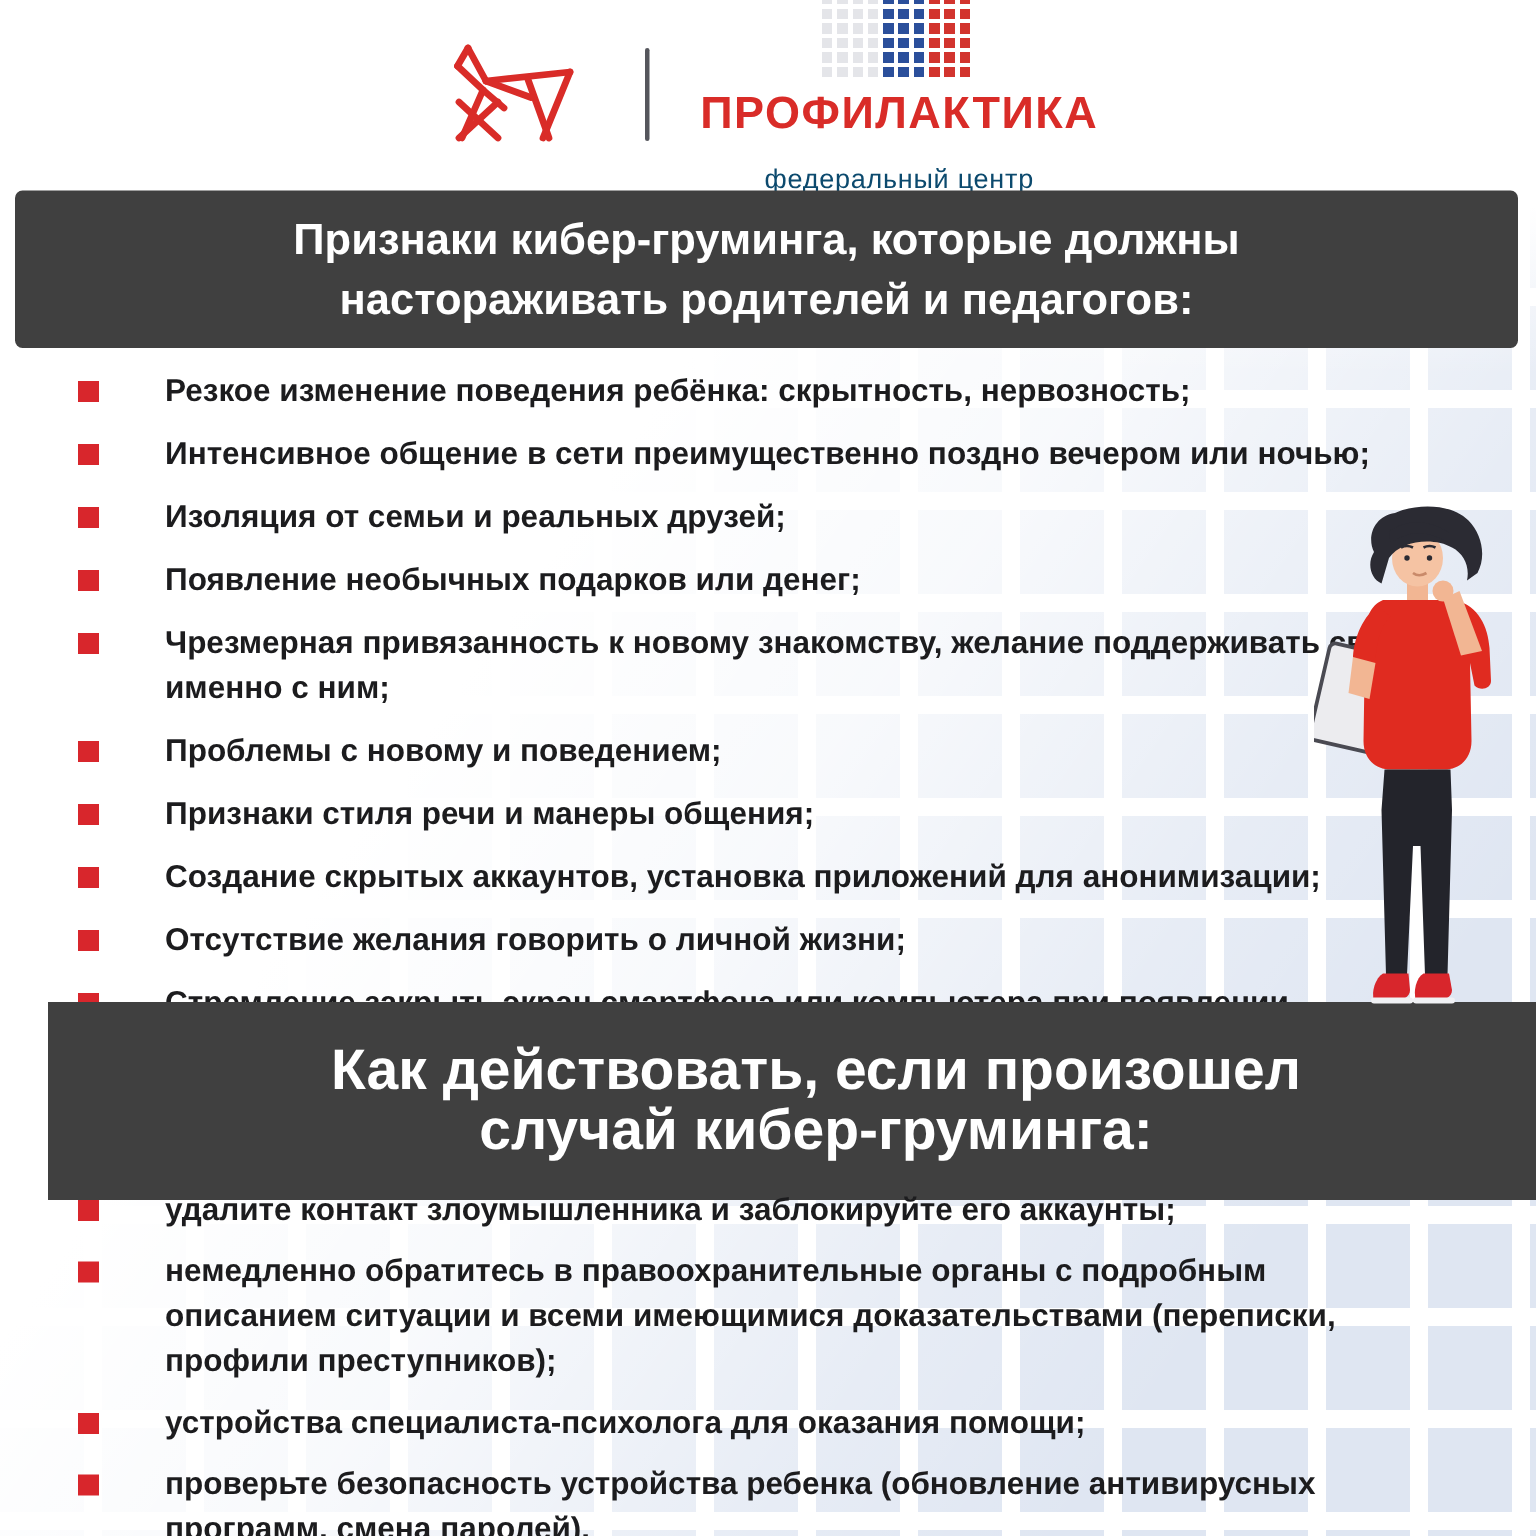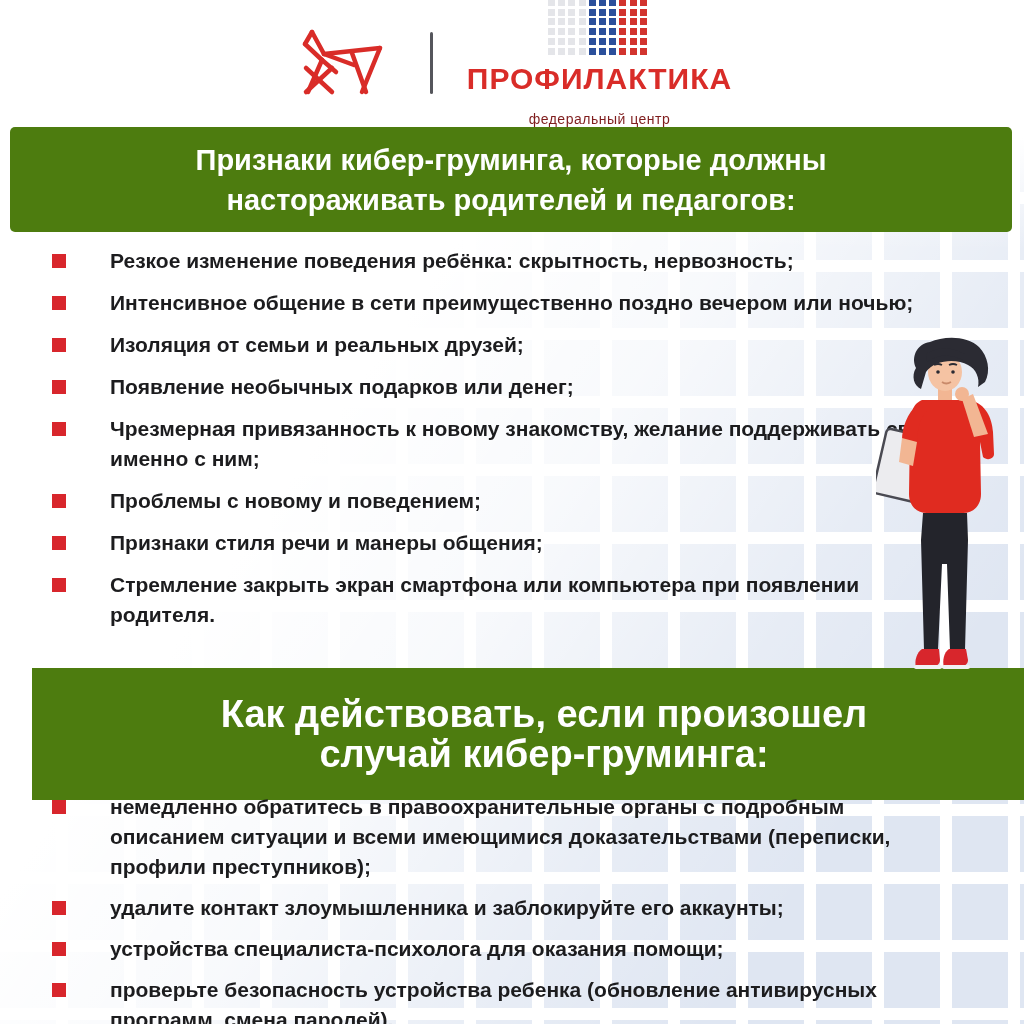--- a/index.html
+++ b/index.html
@@ -41,26 +41,26 @@
     width:102px;height:58px;margin-bottom:6px;
     background:
       repeating-linear-gradient(to right, transparent 0 7px, #ffffff 7px 10.2px),
       repeating-linear-gradient(to bottom, transparent 0 7px, #ffffff 7px 9.7px),
       linear-gradient(to right,#e4e5e9 0 40%,#2b4f9b 40% 70%,#d2342e 70% 100%);
   }
   .brand-title{
     color:#d92c28;font-weight:bold;font-size:30px;letter-spacing:1px;line-height:1.05;
   }
   .brand-subtitle{
-    color:#7f1d1d;font-size:14px;letter-spacing:.5px;margin-top:17px;
+    color:#0c4a6e;font-size:18px;letter-spacing:.5px;margin-top:17px;
   }
 
   
   .banner{
-    position:absolute;background:#4d7c0f;color:#ffffff;
+    position:absolute;background:#404040;color:#ffffff;
     display:flex;flex-direction:column;align-items:center;justify-content:center;
     text-align:center;font-weight:bold;
   }
   .banner-1{left:10px;top:127px;width:1002px;height:105px;border-radius:5px;font-size:29px;line-height:40px;}
   .banner-2{left:0;top:668px;width:1024px;height:132px;font-size:38px;line-height:40px;margin-left:32px;}
 
   
   .list{position:absolute;left:52px;}
   .list-1{top:246px;width:912px;}
   .list-2{top:792px;width:900px;}
@@ -145,43 +145,51 @@
       <div class="list-item">
         <span class="bullet"></span>
         <span class="item-text">Проблемы с новому и поведением;</span>
       </div>
 
       <div class="list-item">
         <span class="bullet"></span>
         <span class="item-text">Признаки стиля речи и манеры общения;</span>
       </div>
 
-
+      <div class="list-item">
+        <span class="bullet"></span>
+        <span class="item-text">Создание скрытых аккаунтов, установка приложений для анонимизации;</span>
+      </div>
+
+      <div class="list-item">
+        <span class="bullet"></span>
+        <span class="item-text">Отсутствие желания говорить о личной жизни;</span>
+      </div>
 
       <div class="list-item">
         <span class="bullet"></span>
         <span class="item-text">Стремление закрыть экран смартфона или компьютера при появлении родителя.</span>
       </div>
     </div>
 
   <div class="banner banner-2">
     <span>Как действовать, если произошел</span>
     <span>случай кибер-груминга:</span>
   </div>
 
   <div class="list list-2">
 
       <div class="list-item">
         <span class="bullet"></span>
+        <span class="item-text">удалите контакт злоумышленника и заблокируйте его аккаунты;</span>
+      </div>
+
+      <div class="list-item">
+        <span class="bullet"></span>
         <span class="item-text">немедленно обратитесь в правоохранительные органы с подробным описанием ситуации и всеми имеющимися доказательствами (переписки, профили преступников);</span>
-      </div>
-
-      <div class="list-item">
-        <span class="bullet"></span>
-        <span class="item-text">удалите контакт злоумышленника и заблокируйте его аккаунты;</span>
       </div>
 
       <div class="list-item">
         <span class="bullet"></span>
         <span class="item-text">устройства специалиста-психолога для оказания помощи;</span>
       </div>
 
       <div class="list-item">
         <span class="bullet"></span>
         <span class="item-text">проверьте безопасность устройства ребенка (обновление антивирусных программ, смена паролей).</span>

